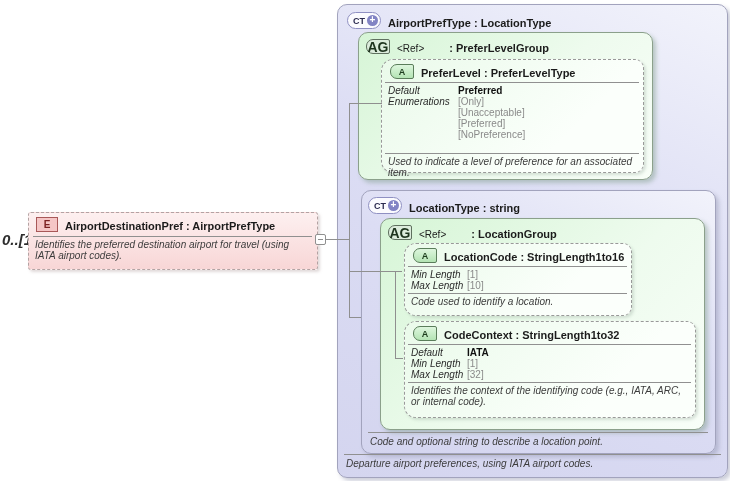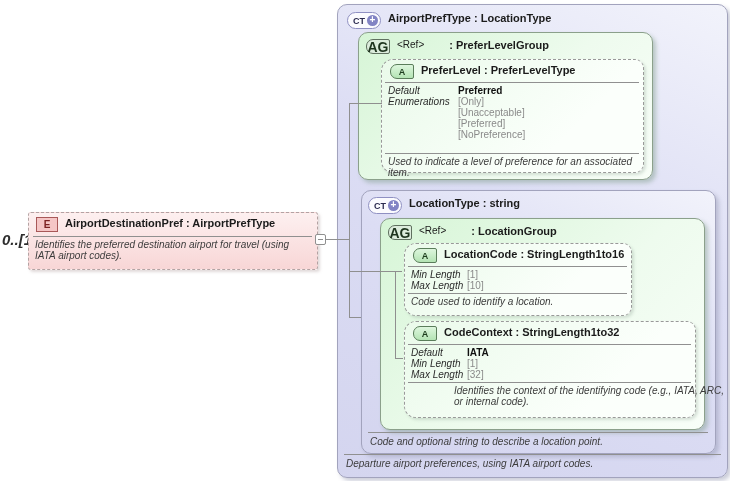--- a/index.html
+++ b/index.html
@@ -3,21 +3,21 @@
 <meta charset="utf-8">
 <style>
   html,body{margin:0;padding:0;}
   body{
     width:730px;height:481px;position:relative;background:#ffffff;
     font-family:"Liberation Sans", sans-serif;color:#1b1b1b;overflow:hidden;
   }
   
   .hline,.vline{position:absolute;background:#8f8f8f;z-index:30;}
   .sep{position:absolute;height:1px;background:#909090;}
-  .hdr{position:absolute;display:flex;align-items:flex-start;gap:7px;white-space:nowrap;}
+  .hdr{position:absolute;display:flex;align-items:flex-end;gap:7px;white-space:nowrap;}
   .hdr .title{font-size:11px;font-weight:bold;color:#1b1b1b;}
   .ann{position:absolute;font-size:10px;font-style:italic;color:#3c3c3c;line-height:11px;}
   
   .badge-ct{
     display:inline-flex;align-items:center;gap:2px;height:13px;padding:1px 2px 1px 5px;
     background:#fbfbfe;border:1px solid #8f90c2;border-radius:9px;
     font-size:9px;font-weight:bold;color:#2c2c50;
   }
   .badge-ct .plus{
     width:11px;height:11px;border-radius:50%;background:#8284c4;color:#ffffff;
@@ -192,21 +192,21 @@
           <div class="frow">
             <span class="f-label">Min Length</span>
             <span class="f-val">[1]</span>
           </div>
           <div class="frow">
             <span class="f-label">Max Length</span>
             <span class="f-val">[32]</span>
           </div>
         </div>
         <div class="sep" style="left:3px;top:60px;width:283px;"></div>
-        <div class="ann" style="left:6px;top:63px;width:276px;margin-left:43px;">Identifies the context of the identifying code (e.g., IATA, ARC, or internal code).</div>
+        <div class="ann" style="left:6px;top:63px;width:276px;">Identifies the context of the identifying code (e.g., IATA, ARC, or internal code).</div>
       </div>
     </div>
 
     <div class="sep" style="left:6px;top:241px;width:340px;"></div>
     <div class="ann" style="left:8px;top:245px;width:338px;">Code and optional string to describe a location point.</div>
   </div>
 
   <div class="sep" style="left:6px;top:449px;width:377px;"></div>
   <div class="ann" style="left:8px;top:453px;width:370px;">Departure airport preferences, using IATA airport codes.</div>
 </div>

